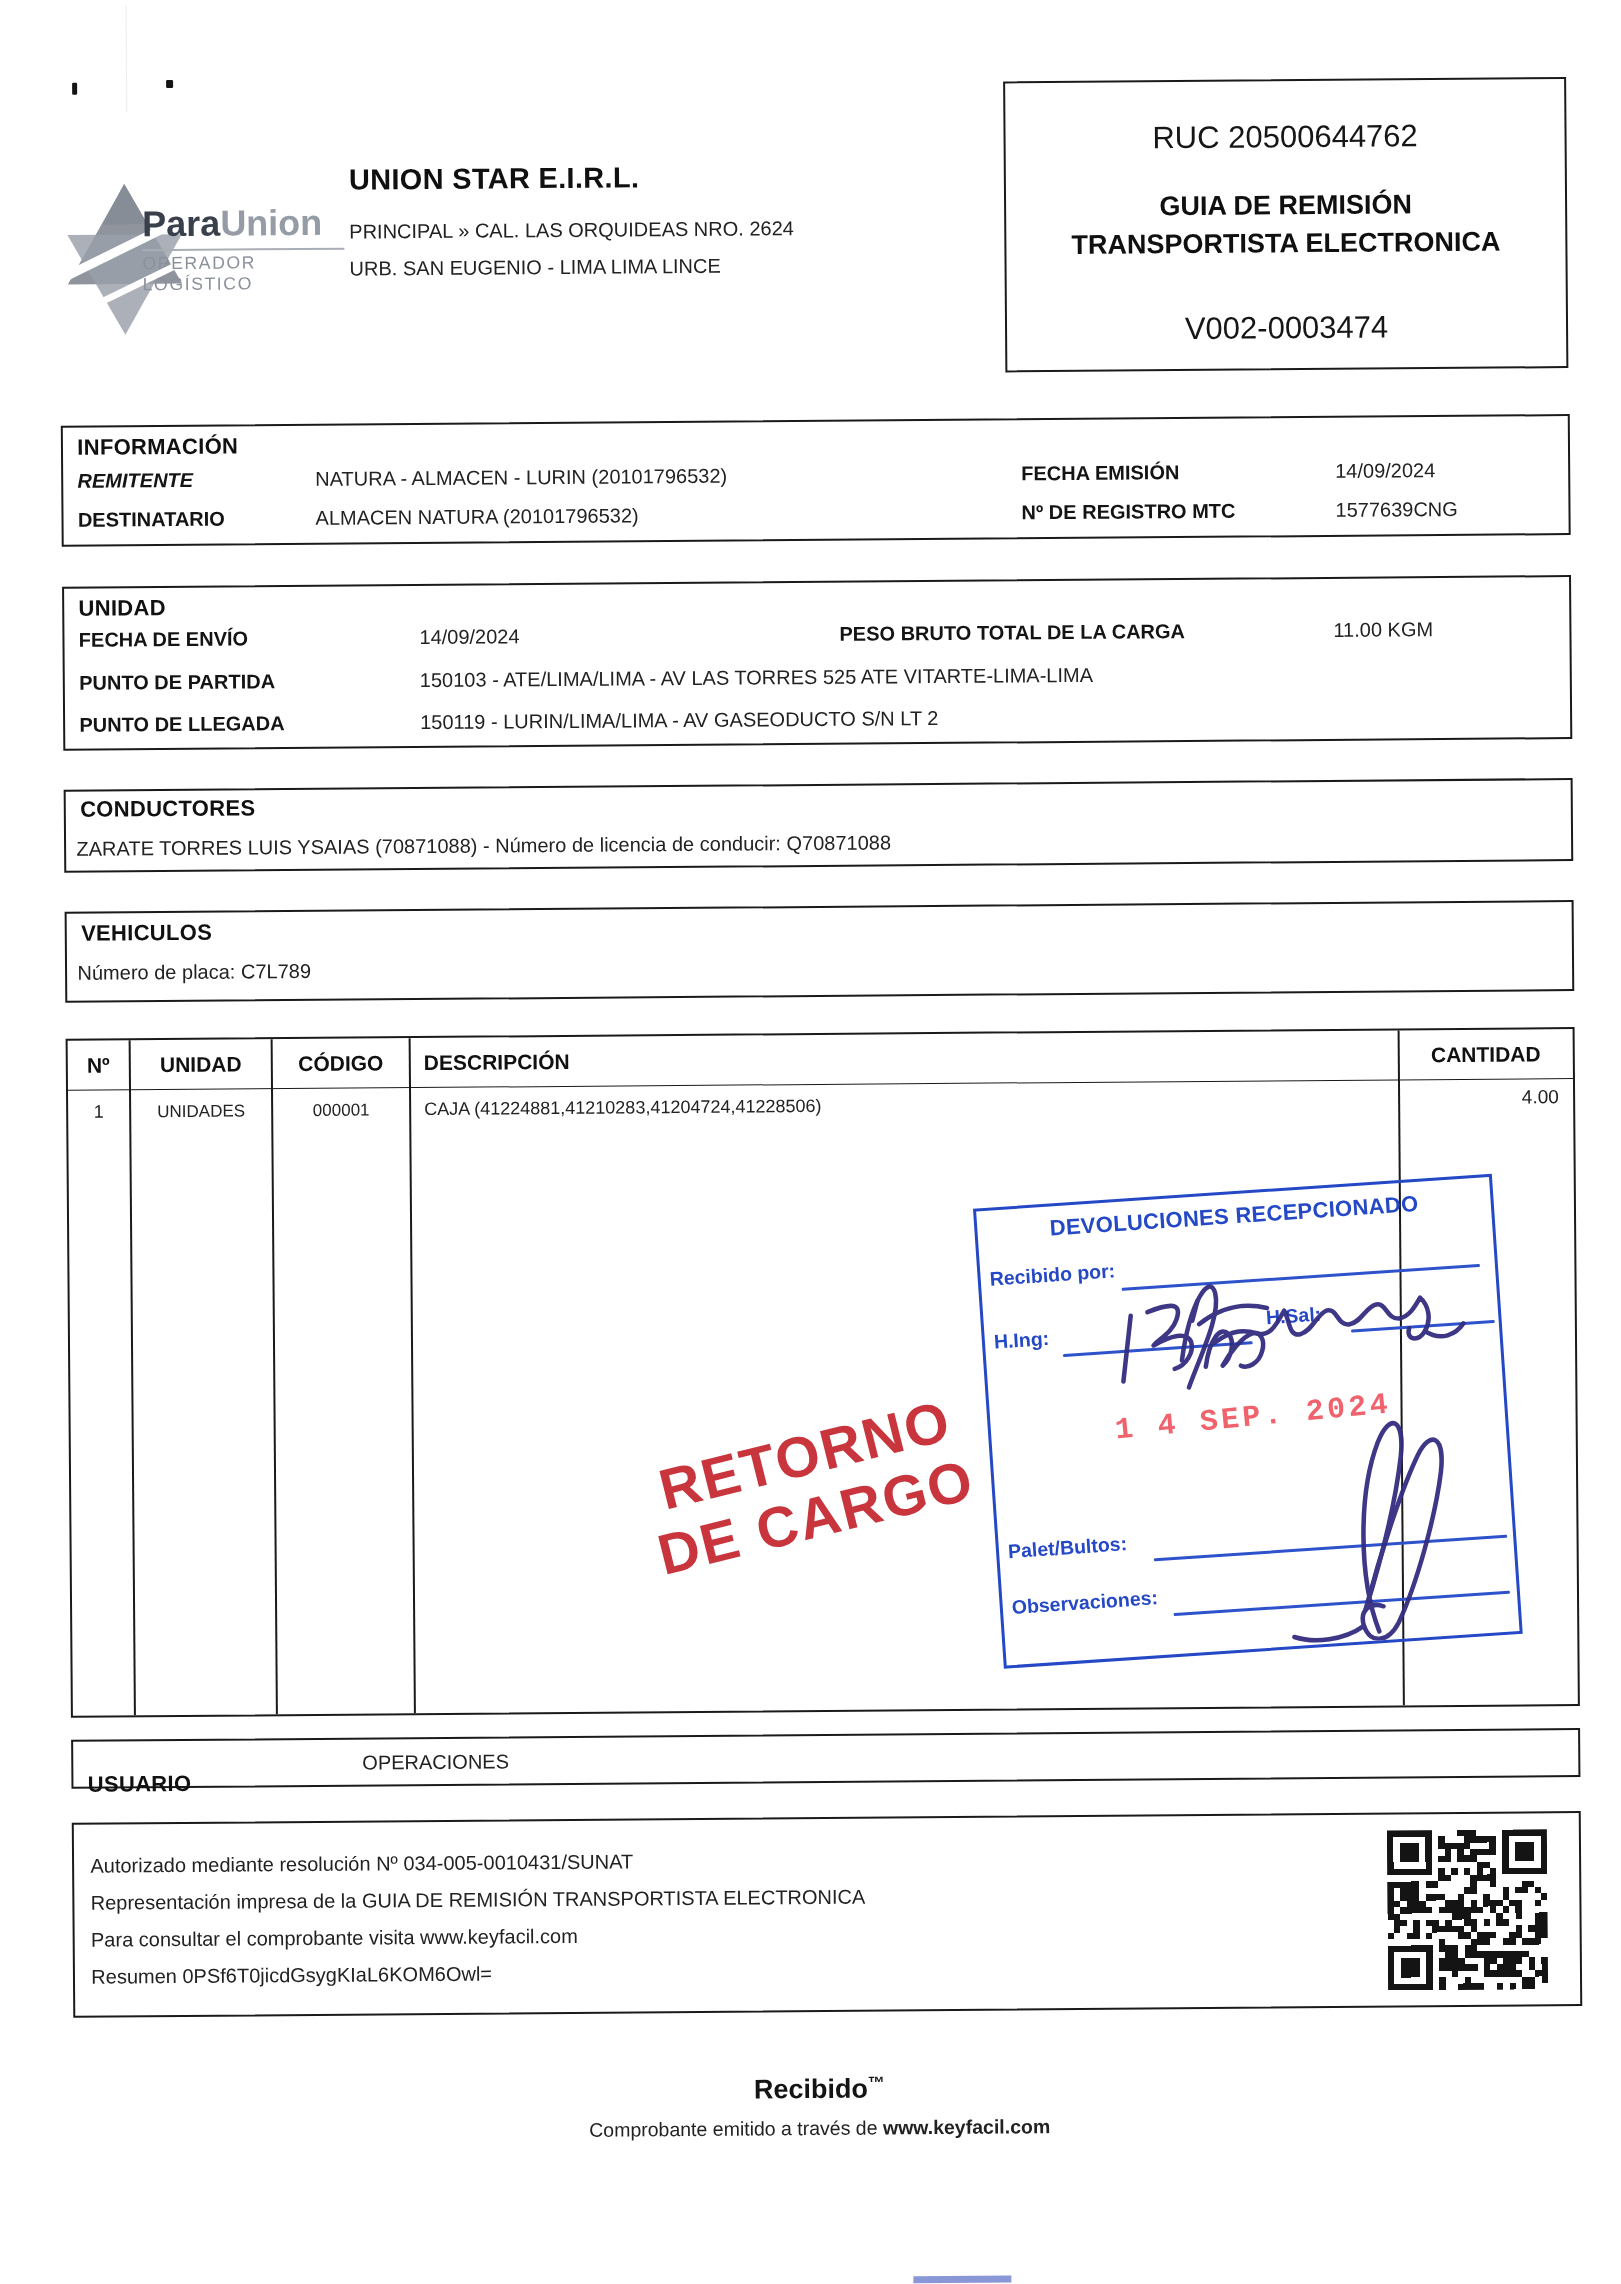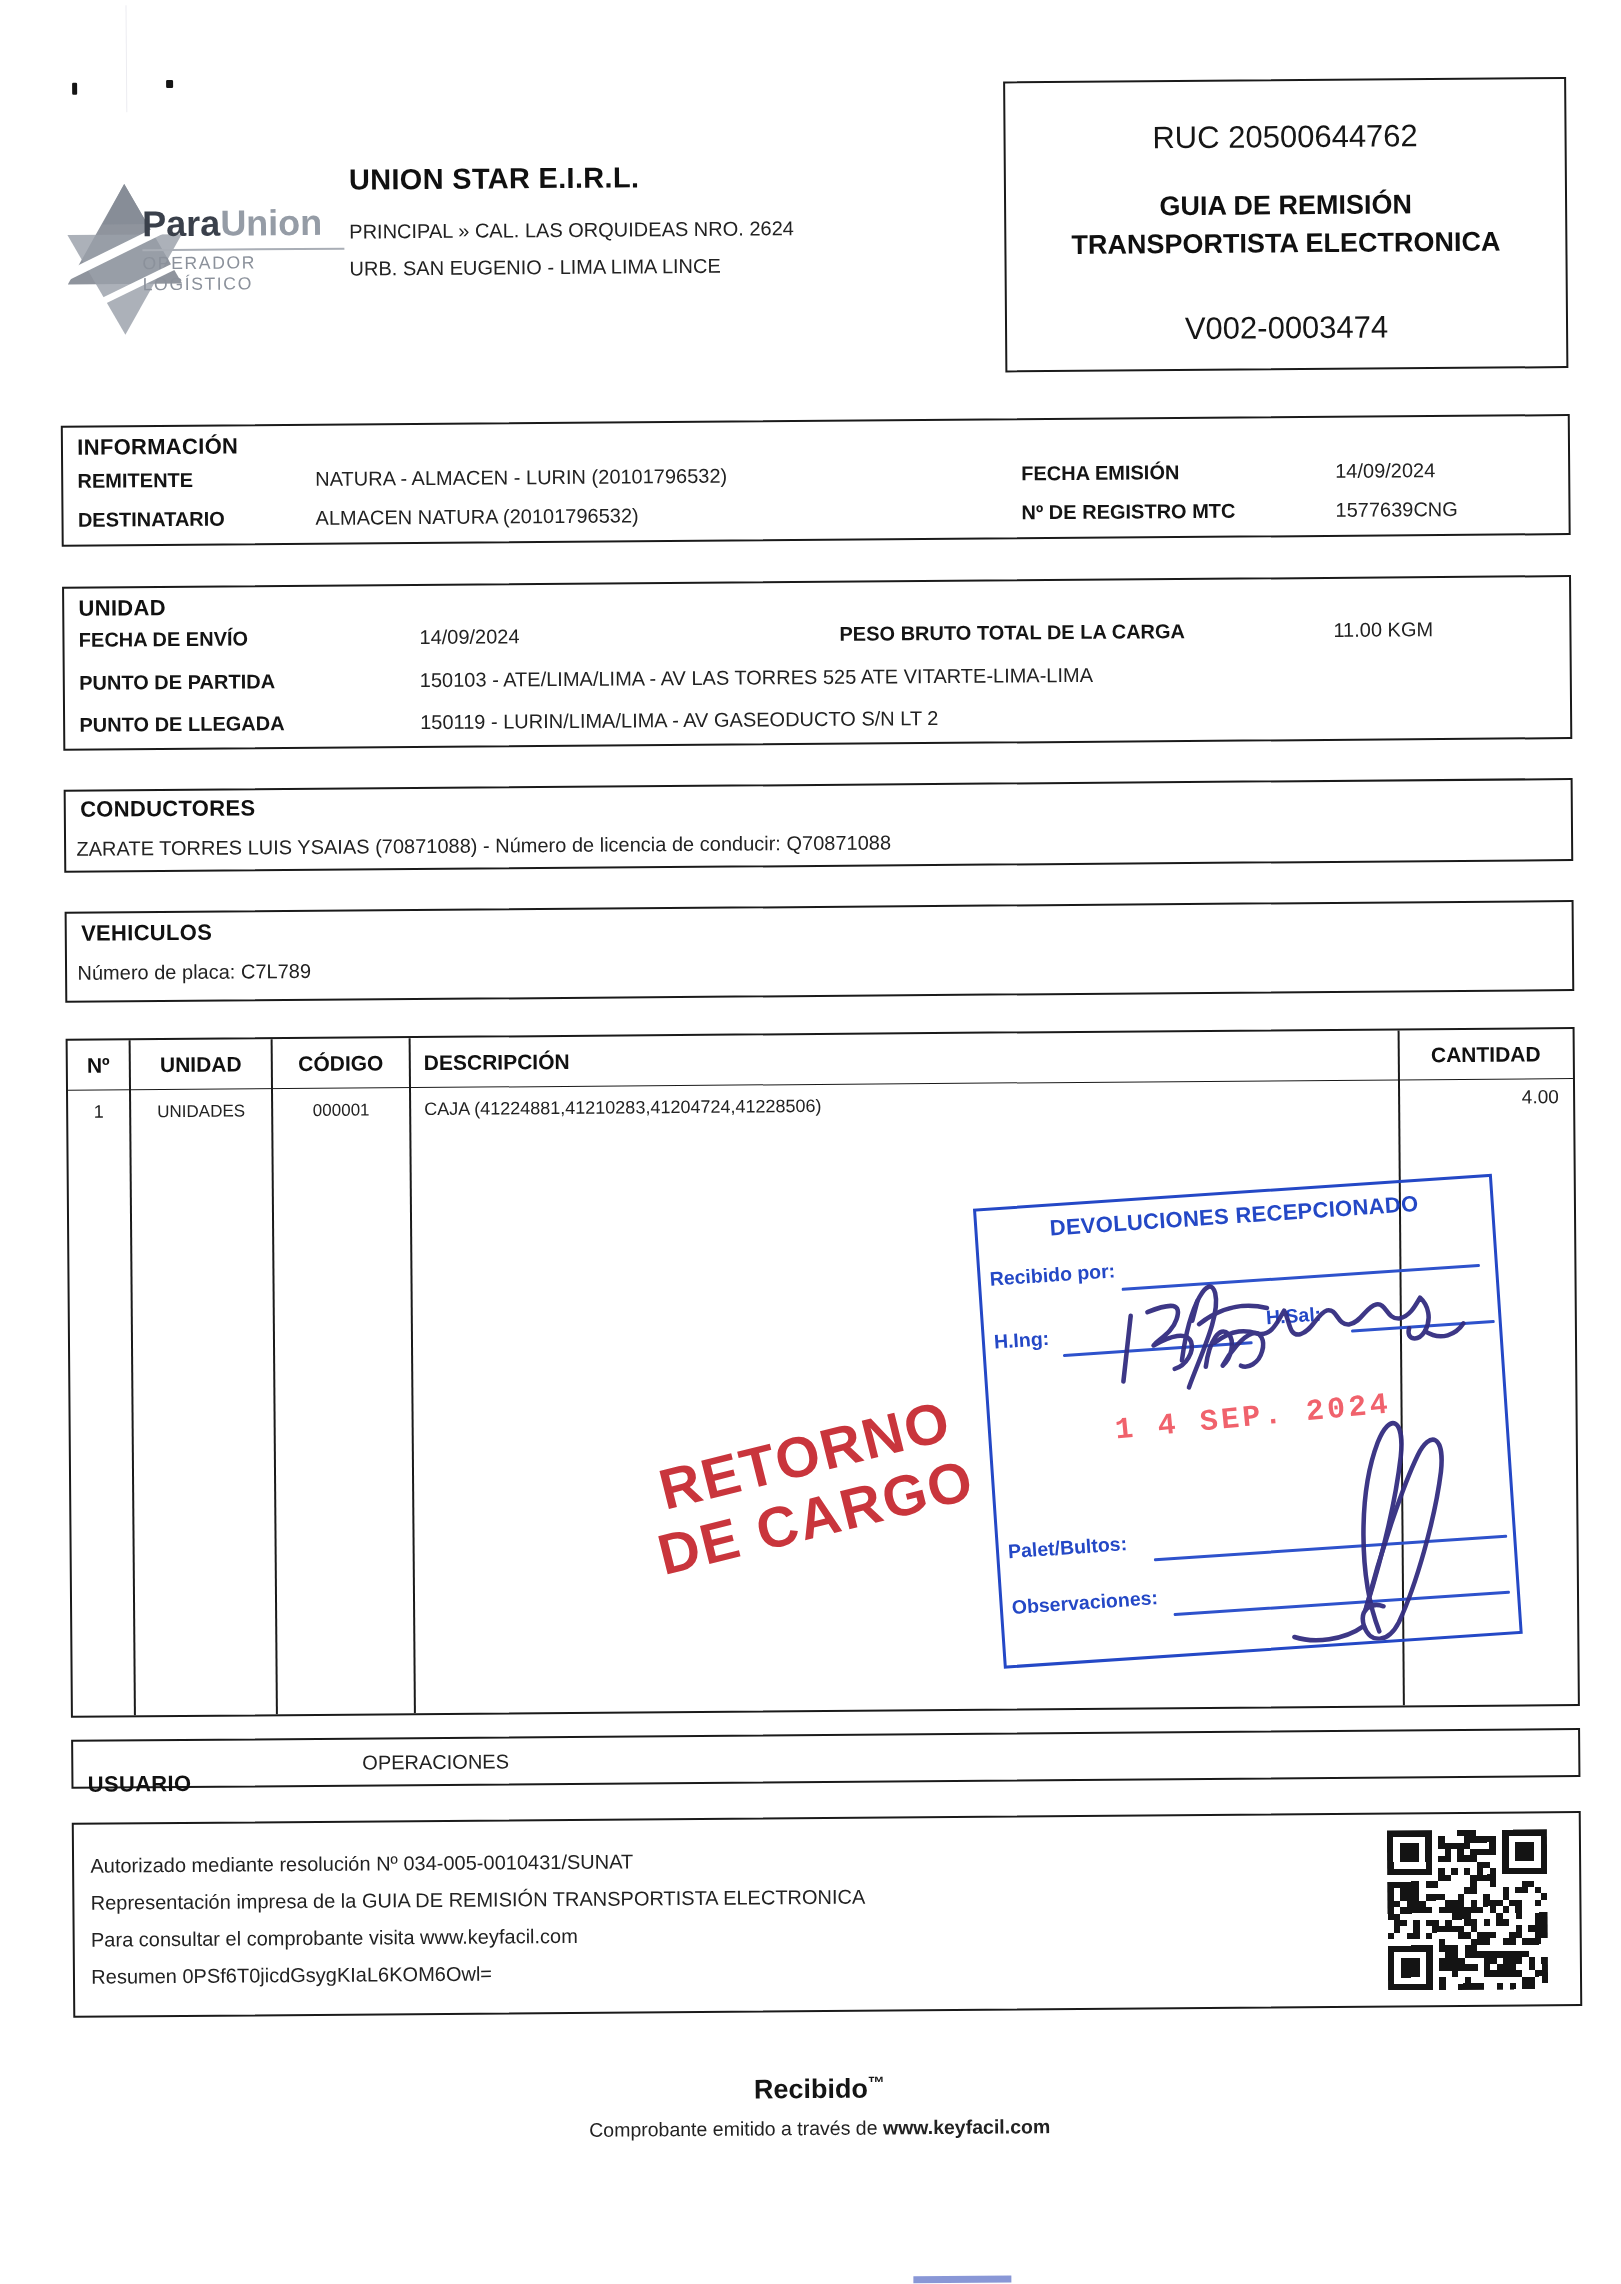--- a/index.html
+++ b/index.html
@@ -76,21 +76,21 @@
 
   <div class="rucbox">
     <div class="ruc-main abs" style="left:0;width:100%;top:38px;">RUC 20500644762</div>
     <div class="ruc-doc abs" style="left:0;width:100%;top:109px;">GUIA DE REMISIÓN</div>
     <div class="ruc-doc abs" style="left:0;width:100%;top:147px;">TRANSPORTISTA ELECTRONICA</div>
     <div class="ruc-num abs" style="left:0;width:100%;top:229px;">V002-0003474</div>
   </div>
 
   <div class="box" style="top:420px;height:121px;">
     <div class="box-title abs" style="left:14.3px;top:6.5px;">INFORMACIÓN</div>
-    <div class="lbl abs" style="left:14.3px;top:42px;">REMITENTE</div>
+    <div class="lbl abs" style="left:14.3px;top:42px;font-style:italic;">REMITENTE</div>
     <div class="val abs" style="left:252px;top:42px;">NATURA - ALMACEN - LURIN (20101796532)</div>
     <div class="lbl abs" style="left:958px;top:42px;">FECHA EMISIÓN</div>
     <div class="val abs" style="left:1272px;top:42px;">14/09/2024</div>
     <div class="lbl abs" style="left:14.3px;top:81px;">DESTINATARIO</div>
     <div class="val abs" style="left:252px;top:81px;">ALMACEN NATURA (20101796532)</div>
     <div class="lbl abs" style="left:958px;top:81px;">Nº DE REGISTRO MTC</div>
     <div class="val abs" style="left:1272px;top:81px;">1577639CNG</div>
   </div>
 
   <div class="box" style="top:581px;height:164px;">

